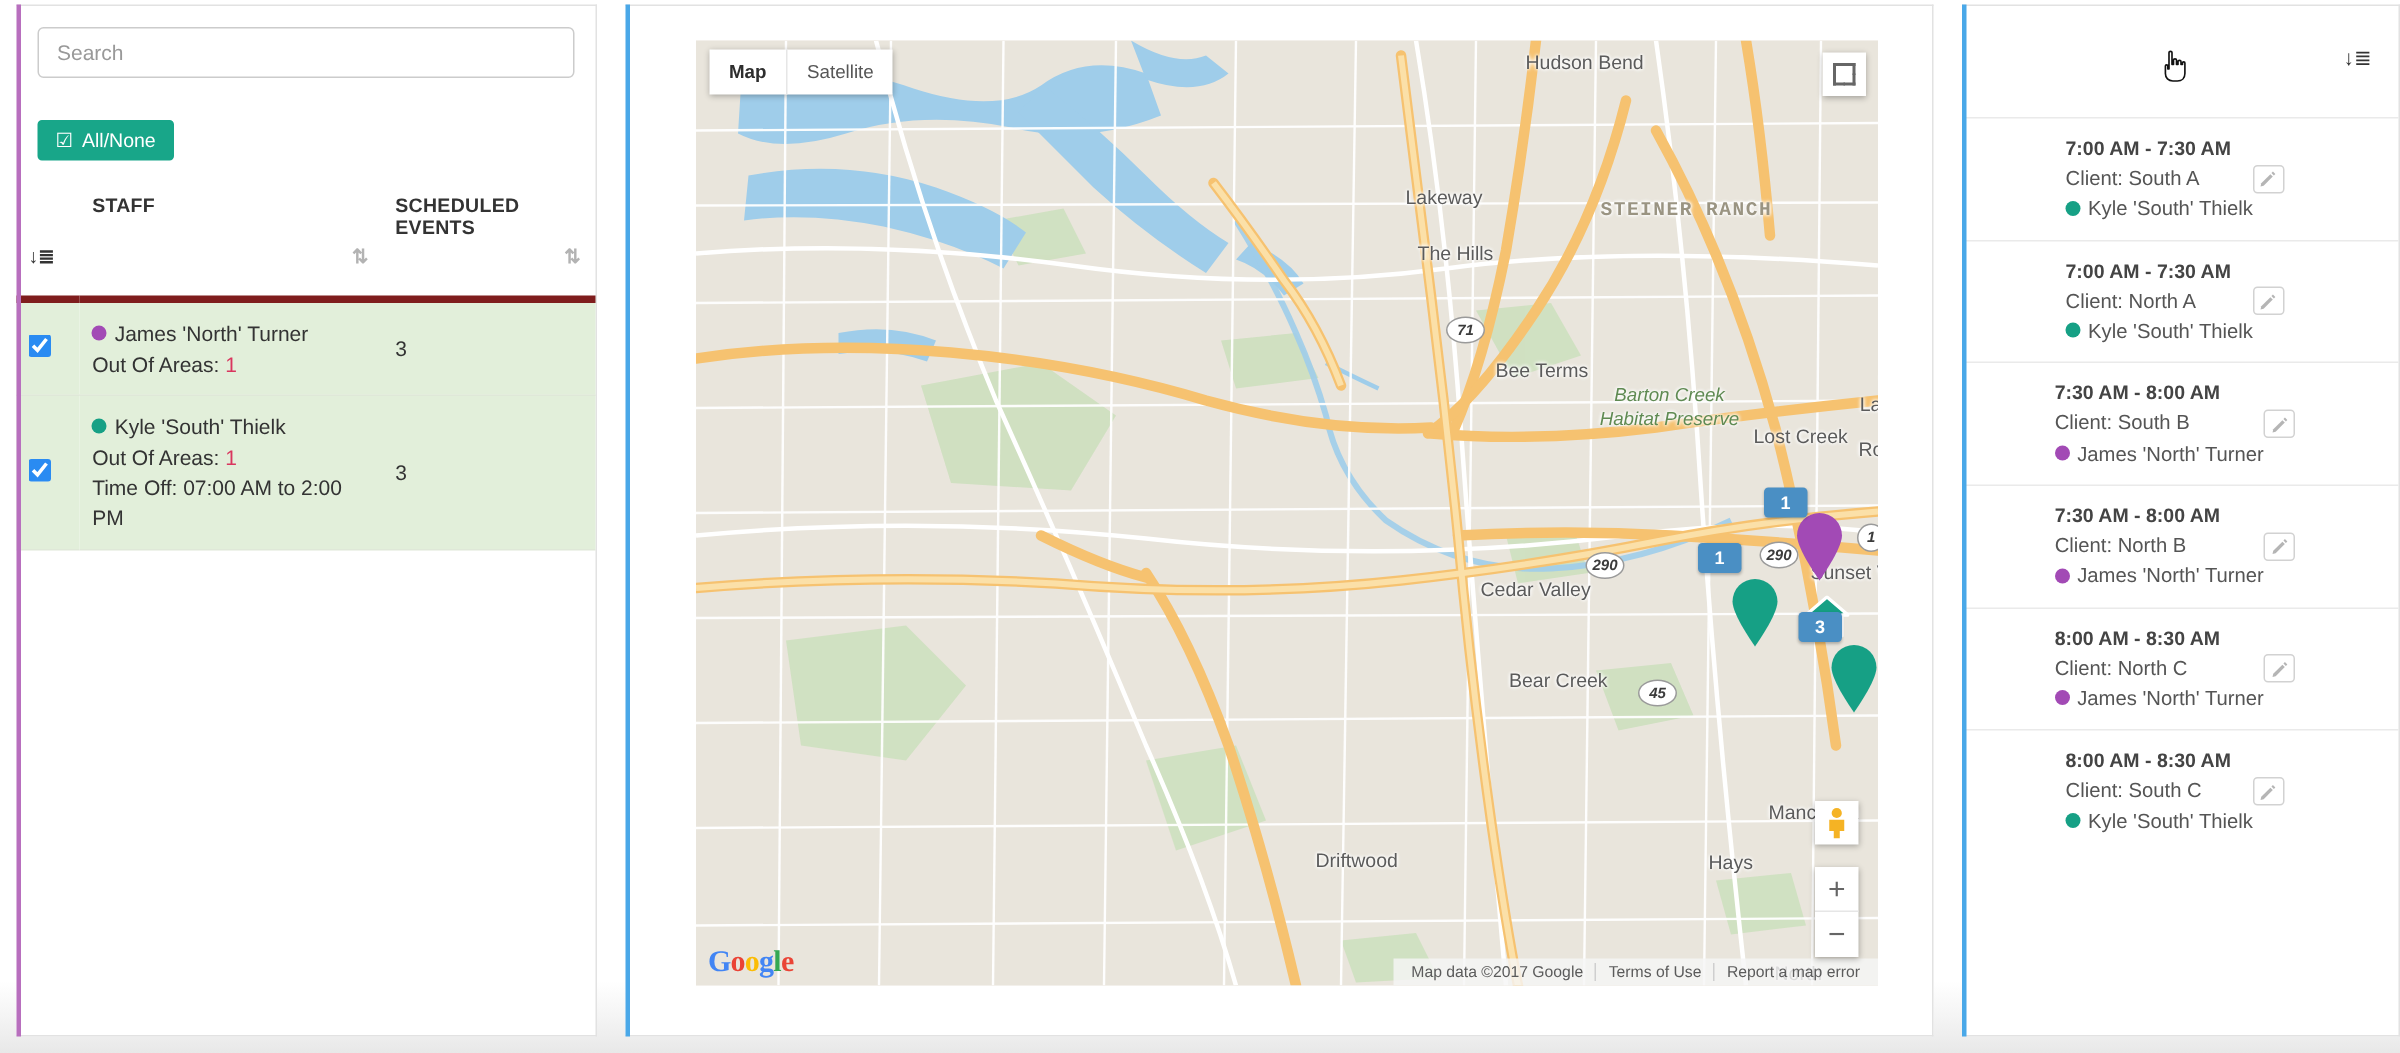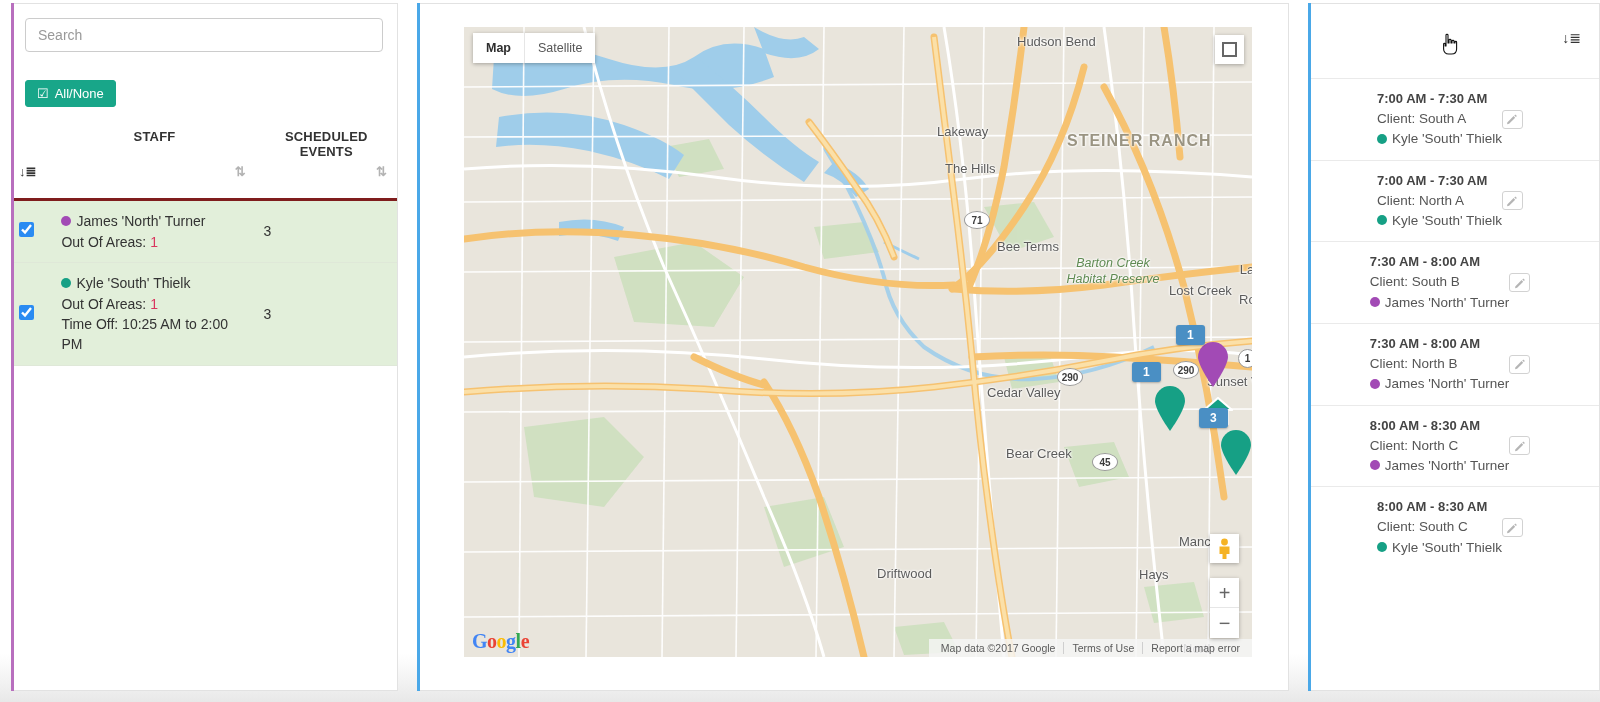--- a/index.html
+++ b/index.html
@@ -81,27 +81,27 @@
     font-size: 13px;
     line-height: 1;
   }
 
   .staff-table {
     width: 100%;
     border-collapse: collapse;
     margin-top: 14px;
   }
   .staff-table th {
-    text-align: center;
+    text-align: left;
     vertical-align: top;
     padding: 8px 8px 6px 8px;
     font-size: 13px;
     font-weight: bold;
     color: #333;
-    border-bottom: 3px solid #7f1d1d;
+    border-bottom: 5px solid #7f1d1d;
     height: 78px;
     position: relative;
   }
   .th-cb { width: 42px; }
   .th-staff { width: 200px; }
   .th-events { width: 140px; }
   .th-label { letter-spacing: 0.2px; }
   .sort-icon {
     position: absolute;
     bottom: 20px;
@@ -258,32 +258,33 @@
   
   .m-lab {
     position: absolute;
     font-size: 13px;
     color: #5b5b5b;
     white-space: nowrap;
     z-index: 20;
     text-shadow: 0 0 3px #fff, 0 0 3px #fff, 0 0 2px #fff;
     font-family: "Liberation Sans", sans-serif;
   }
-  .m-lab.area { font-size: 16px; letter-spacing: 1px; color: #9a9482; font-weight: bold; }
+  .m-lab.area { font-size: 13px; letter-spacing: 1px; color: #9a9482; font-weight: bold; font-family: Liberation Mono, monospace; }
   .m-lab.park { font-size: 12.5px; color: #5f8a52; font-style: italic; text-align: center; line-height:1.25; }
 
   
   .shield {
     position: absolute;
     z-index: 22;
     font-size: 10px;
     font-family: "Liberation Sans", sans-serif;
     font-weight: bold;
     display: flex; align-items: center; justify-content: center;
     color: #3c3c3c;
+    font-style: italic;
   }
   .sh-oval {
     background: #fff;
     border: 1px solid #9a9a9a;
     border-radius: 50%;
     width: 26px; height: 18px;
   }
   .sh-round {
     background: #fff;
     border: 1px solid #9a9a9a;
@@ -443,21 +444,21 @@
             <input class="row-cb" type="checkbox" checked="" style="">
           </td>
           <td>
             <div class="staff-name">
               <span class="dot" style="background:#16a085"></span><span>Kyle 'South' Thielk</span>
             </div>
             <div class="meta-line">
               <span>Out Of Areas:</span>
               <span class="count-red">1</span>
             </div>
-            <div class="meta-line">Time Off: 10:25 AM to 2:00 PM</div>
+            <div class="meta-line">Time Off: 07:00 AM to 2:00 PM</div>
           </td>
           <td class="events-cell">3</td>
         </tr>
       </tbody>
     </table>
   </div>
 
   <div class="center-handle"></div>
   <div class="center-panel">
     <div class="map" id="map">

